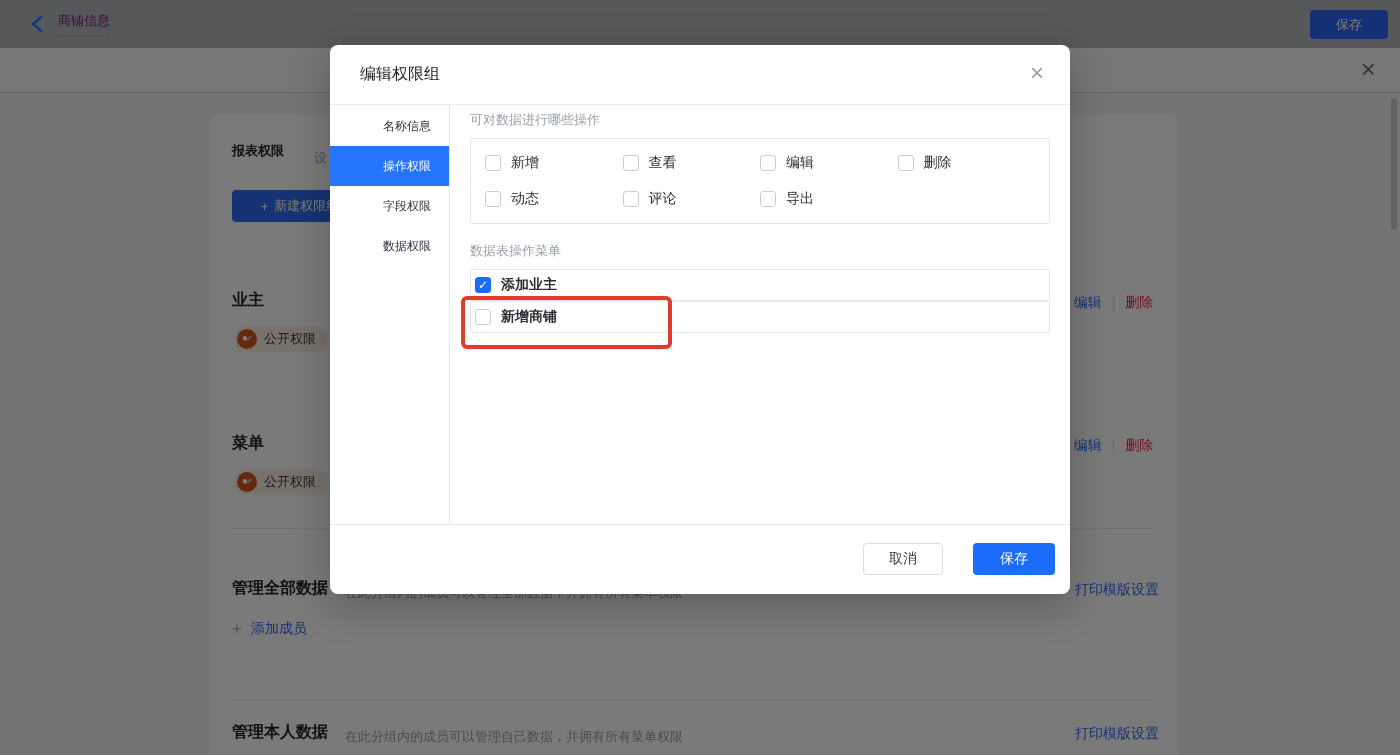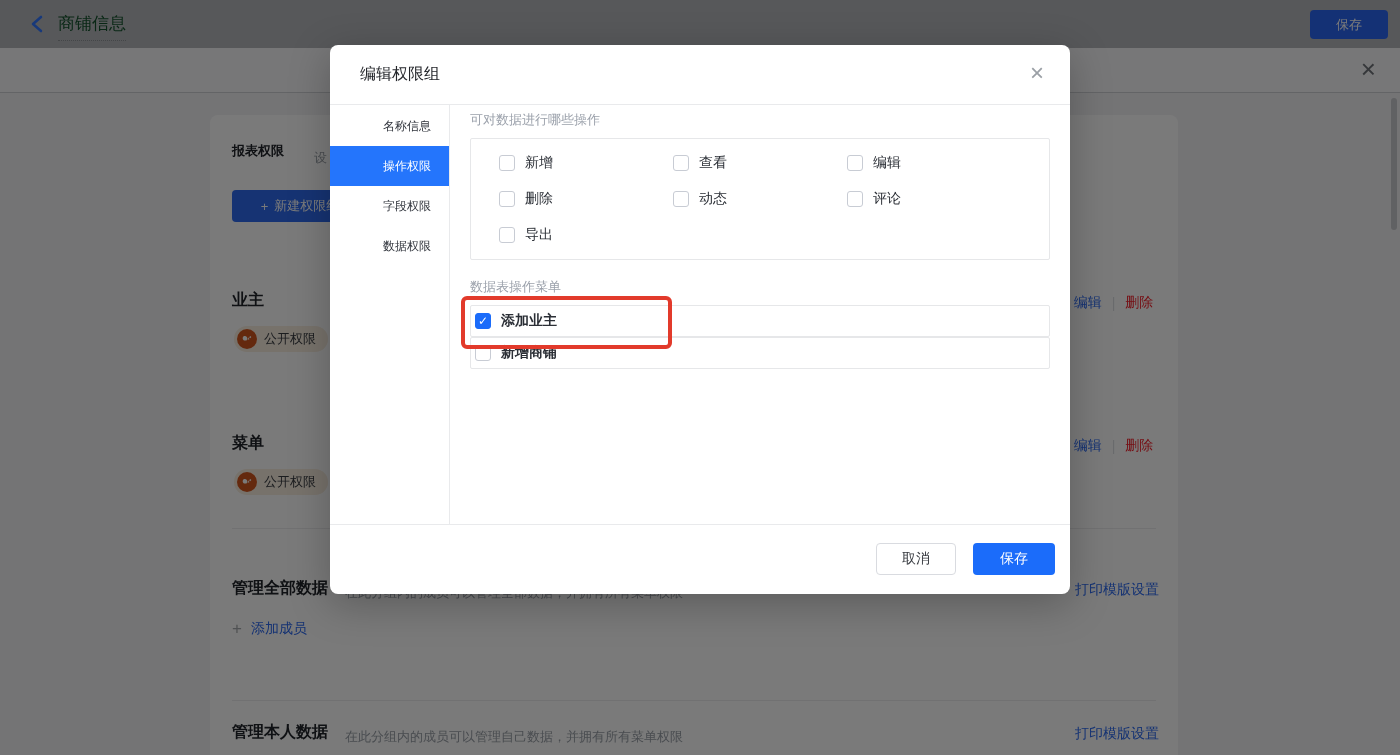--- a/index.html
+++ b/index.html
@@ -2,21 +2,21 @@
 <html><head>
 <meta charset="utf-8">
 <style>
   * { margin:0; padding:0; box-sizing:border-box; }
   body { font-family:"Liberation Sans","DejaVu Sans",sans-serif; background:#888; }
   .screen { position:relative; width:1400px; height:755px; overflow:hidden; background:#f2f3f5; }
 
   
   .topbar { position:absolute; left:0; top:0; width:1400px; height:48px; background:#b7b9bd; z-index:1; }
   .back-btn { position:absolute; left:28px; top:14px; width:20px; height:20px; cursor:pointer; }
-  .tb-title { position:absolute; left:58px; top:12px; font-size:17px; color:#14532d; padding-bottom:5px; border-bottom:1px dotted #8f9297;text-align:center; }
+  .tb-title { position:absolute; left:58px; top:12px; font-size:13px; color:#701a75; padding-bottom:5px; border-bottom:1px dotted #8f9297;text-align:center; }
   .tb-save { position:absolute; left:1310px; top:10px; width:78px; height:29px; background:#2b66f5; color:#fff; font-size:13px; border:none; border-radius:4px; font-family:inherit; }
   .pagehead { position:absolute; left:0; top:48px; width:1400px; height:45px; background:#f8f9fa; border-bottom:1px solid #cfd1d5; z-index:1; }
   .pg-close { position:absolute; right:24px; top:5px; font-size:26px; color:#70747a; line-height:32px; cursor:pointer; }
   .pagebody { position:absolute; left:0; top:94px; width:1400px; height:661px; background:#f2f3f5; z-index:1; }
   .card { position:absolute; left:210px; top:21px; width:968px; height:640px; background:#fff; border-radius:8px 8px 0 0; }
   .scroll-thumb { position:absolute; left:1391px; top:4px; width:6px; height:132px; border-radius:3px; background:#c9cbcf; }
 
   .sec-title { position:absolute; font-size:13px; font-weight:bold; color:#21242a; }
   .sub-title { position:absolute; font-size:16px; font-weight:bold; color:#21242a; }
   .gray-desc { position:absolute; font-size:13px; color:#9aa0a8; }
@@ -41,29 +41,29 @@
   .m-title { position:absolute; left:30px; top:19px; font-size:16px; font-weight:500; color:#24262b; }
   .m-close { position:absolute; right:26px; top:13px; font-size:24px; color:#9ba0a6; cursor:pointer; line-height:30px; }
   .m-body { display:flex; height:419px; }
   .m-tabs { width:120px; border-right:1px solid #e9eaec; padding-top:1px; }
   .tab { height:40px; line-height:40px; text-align:right; padding-right:18px; font-size:12px; color:#30343c; cursor:pointer; }
   .tab.active { background:#2475fc; color:#fff; }
   .m-content { flex:1; padding:6px 20px 0 20px; }
   .grp-label { font-size:13px; color:#9ba1ab; }
   .grp-label + .grp-box { margin-top:9px; }
   .grp-box { border:1px solid #e6e7e9; border-radius:2px; }
-  .grp-box.grid3 { padding:13px 28px; display:grid; grid-template-columns:repeat(3,1fr); row-gap:14px; }
+  .grp-box.grid3 { padding:13px 14px; display:grid; grid-template-columns:repeat(4,1fr); row-gap:14px; }
   .grp-box.single { padding:4px;font-weight:bold; }
   .mt18 { margin-top:18px; }
   .cb-item { display:flex; align-items:center; gap:10px; height:22px; cursor:pointer; }
   .cb { width:16px; height:16px; border:1px solid #c8ccd4; border-radius:3px; background:#fff; flex:0 0 auto; display:flex; align-items:center; justify-content:center; }
   .cb.checked { background:#1b6cfa; border-color:#1b6cfa; }
   .cb.checked::after { content:"✓"; color:#fff; font-size:12px; font-weight:bold; line-height:1; }
   .cb-label { font-size:14px; color:#2b2f36; }
-  .m-footer { height:69px; border-top:1px solid #e9eaec; display:flex; align-items:center; justify-content:flex-end; padding-right:15px; gap:17px; }
+  .m-footer { height:69px; border-top:1px solid #e9eaec; display:flex; align-items:center; justify-content:flex-end; padding-right:15px; gap:30px; }
   .btn { height:32px; border-radius:4px; font-size:14px; font-family:inherit; cursor:pointer; }
   .btn-cancel { width:80px; background:#fff; border:1px solid #d9dbe0; color:#36393f; }
   .btn-save { width:82px; background:#1b6cfa; border:none; color:#fff; }
 
   
   .red-box { position:absolute; left:461px; top:296px; width:211px; height:53px; border:4px solid #e23a2b; border-radius:6px; z-index:20; pointer-events:none; }
 </style>
 </head>
 <body>
 

